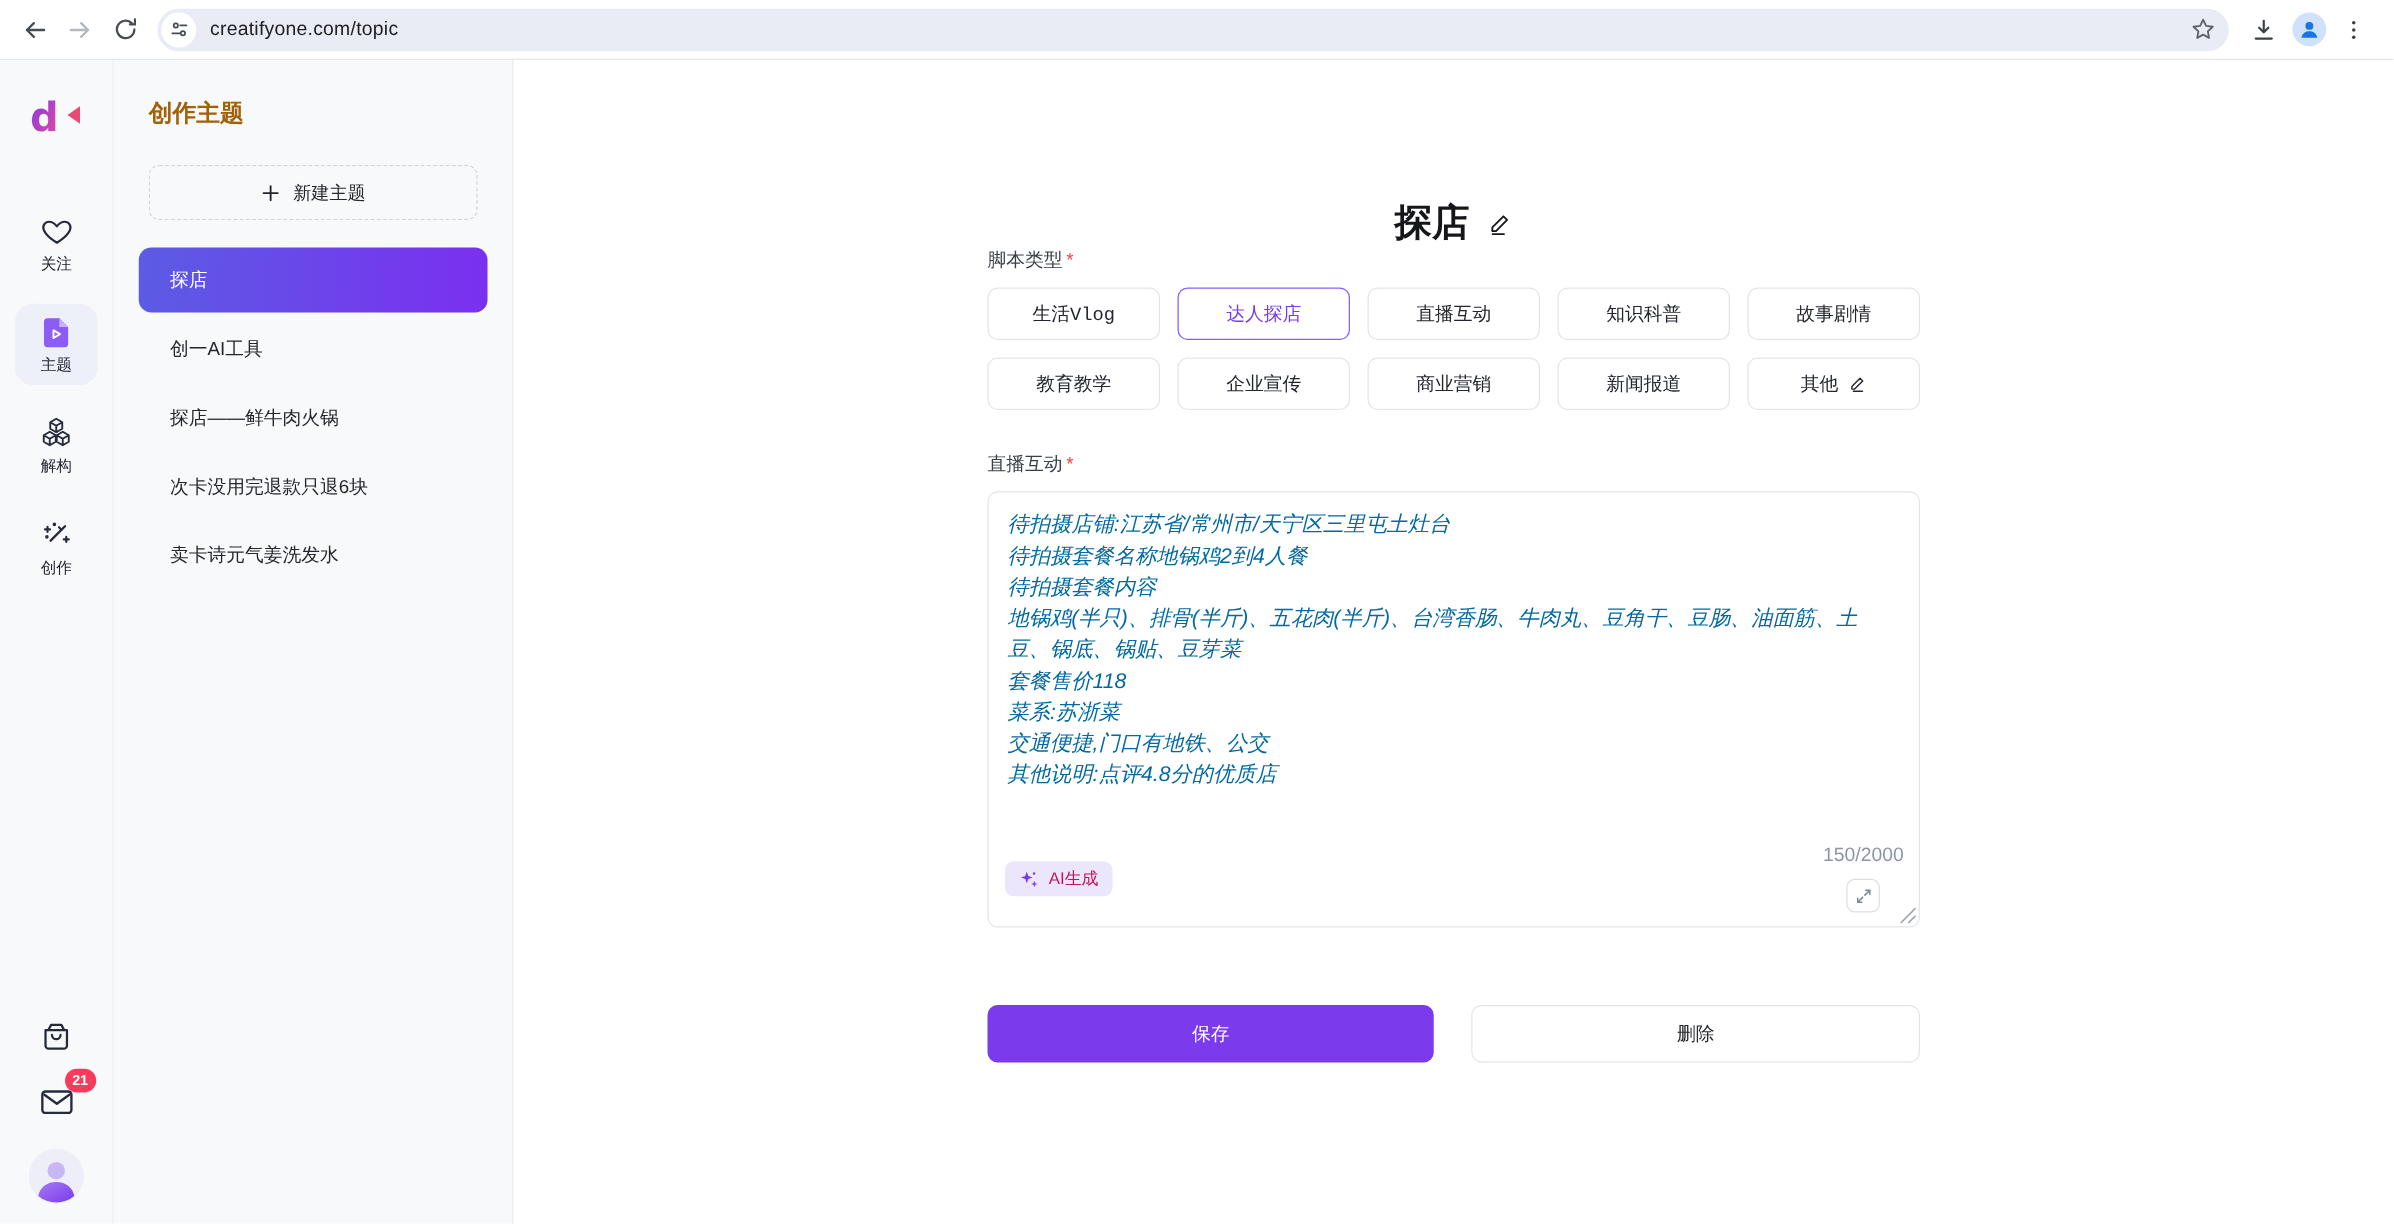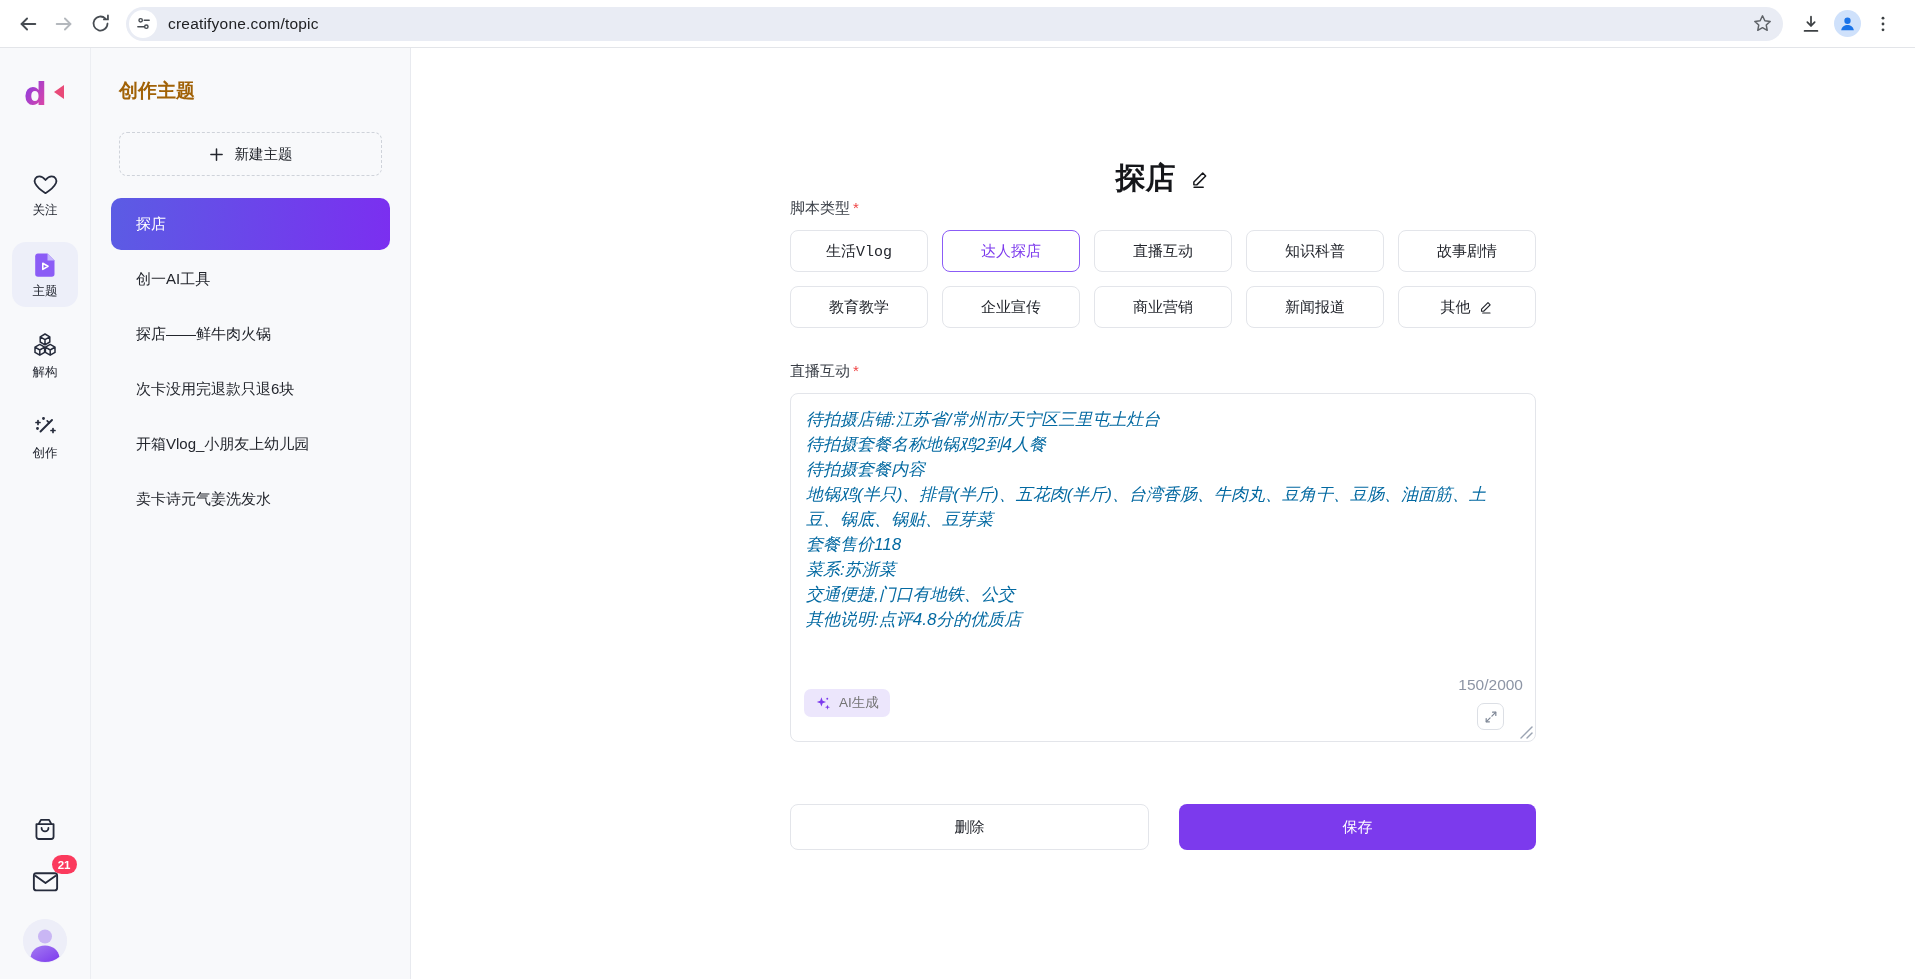--- a/index.html
+++ b/index.html
@@ -49,21 +49,21 @@
   .lbl-content { margin-top:34px; }
   .req { color:#ef4444; margin-left:3px; }
 
   .chips { margin-top:12px; display:grid; grid-template-columns:repeat(5,1fr); gap:14px;font-family:Liberation Mono, monospace; }
   .chip { height:42px; border:1px solid #e3e5ea; border-radius:8px; background:#fff; display:flex; align-items:center; justify-content:center; gap:7px; font-size:15px; color:#23262d; cursor:pointer; }
   .chip.selected { border-color:#8b5cf6; color:#7c3aed; }
 
   .textarea-box { margin-top:12px; position:relative; height:349px; border:1px solid #e3e5ea; border-radius:8px; background:#fff; }
   .textarea-box textarea { display:block; width:100%; height:280px; border:none; outline:none; resize:none; background:transparent; padding:13px 16px 0 15px; font-family:"Liberation Sans","DejaVu Sans",sans-serif; font-size:17px; line-height:25px; color:#0369a1;font-style:italic; }
   .box-footer { position:absolute; left:13px; right:12px; bottom:11px; display:flex; align-items:center; }
-  .ai-pill { background:#ece6fc; color:#737373; border-radius:7px; height:28px; padding:0 11px; display:flex; align-items:center; gap:7px; font-size:13.5px; cursor:pointer; }
+  .ai-pill { background:#ece6fc; color:#be185d; border-radius:7px; height:28px; padding:0 11px; display:flex; align-items:center; gap:7px; font-size:13.5px; cursor:pointer; }
   .counter-wrap { margin-left:auto; display:flex; align-items:center; gap:9px;flex-direction:column; }
   .counter { color:#8d95a5; font-size:15.5px; }
   .expand-btn { width:27px; height:27px; border:1px solid #dcdfe5; border-radius:7px; background:#fff; display:flex; align-items:center; justify-content:center; cursor:pointer; }
   .resize-handle { position:absolute; right:2px; bottom:2px; cursor:nwse-resize; display:flex; }
 
   .actions { margin-top:62px; display:flex; gap:30px; }
   .btn { flex:1; height:46px; border-radius:8px; font-size:15px; display:flex; align-items:center; justify-content:center; cursor:pointer; }
   .btn-delete { background:#fff; border:1px solid #e3e5ea; color:#23262d; }
   .btn-save { background:#7c3aed; border:none; color:#fff; }
 </style>
@@ -259,21 +259,20 @@
           </svg>
       </span>
       <span>新建主题</span>
     </div>
 
     <div class="topic-list">
       <div class="topic-item active">探店</div>
       <div class="topic-item">创一AI工具</div>
       <div class="topic-item">探店——鲜牛肉火锅</div>
       <div class="topic-item">次卡没用完退款只退6块</div>
-      <div class="topic-item">开箱Vlog_小朋友上幼儿园</div>
       <div class="topic-item">卖卡诗元气姜洗发水</div>
     </div>
   </div>
 
   <div class="main">
     <div class="form-col">
 
       <div class="page-title-row">
         <span class="page-title">探店</span>
         <span class="edit-ic">
@@ -352,19 +351,19 @@
 
         <span class="resize-handle">
           <svg width="13" height="13" viewBox="0 0 13 13" stroke="#9aa3b2" stroke-width="1.4" stroke-linecap="round">
               <path d="M12 1L1 12"></path>
               <path d="M12 7l-5 5"></path>
             </svg>
         </span>
       </div>
 
       <div class="actions">
+        <div class="btn btn-save">保存</div>
         <div class="btn btn-delete">删除</div>
-        <div class="btn btn-save">保存</div>
       </div>
 
     </div>
   </div>
 </div>
 
 </body></html>

